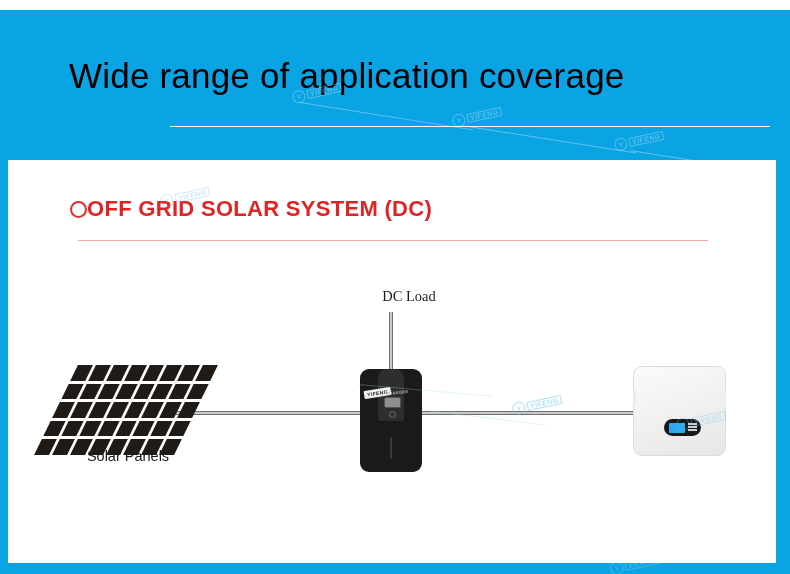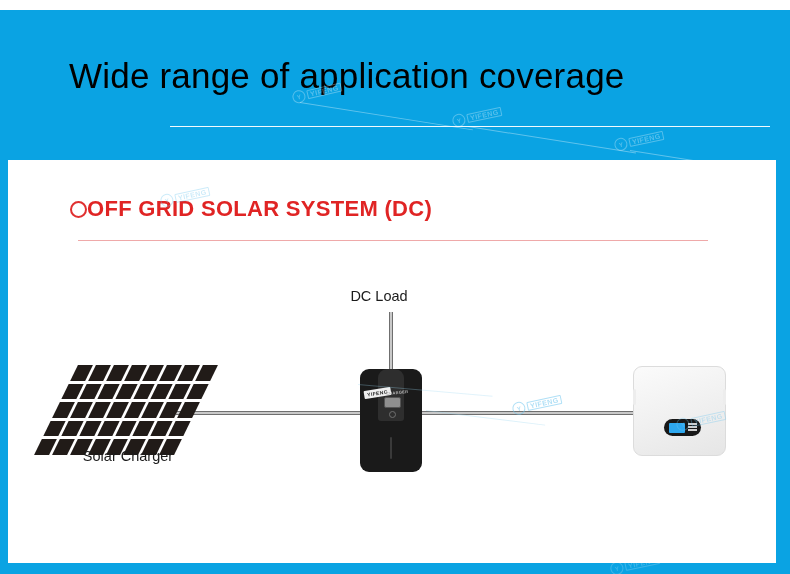--- a/index.html
+++ b/index.html
@@ -303,33 +303,33 @@
         <span class="cell"></span>
       <span class="cell"></span>
         <span class="cell"></span>
         <span class="cell"></span>
         <span class="cell"></span>
       <span class="cell"></span>
         <span class="cell"></span>
         <span class="cell"></span>
         <span class="cell"></span>
     </div>
-    <div class="dlabel" style="left:30px;top:288px;width:180px;">Solar Charger</div>
+    <div class="dlabel" style="left:30px;top:288px;width:180px;">Solar Panels</div>
 
     <div class="mppt-wrap">
       <div class="mppt-body"></div>
       <div class="mppt-top"></div>
       <div class="mppt-screen"></div>
       <div class="mppt-btn"></div>
       <div class="mppt-slot"></div>
       <div class="mppt-brand">YIFENG</div>
       <div class="mppt-brand2">CHARGER</div>
     </div>
 
-    <div class="dlabel" style="left:311px;top:128px;width:120px;">DC Load</div>
+    <div class="dlabel" style="left:341px;top:128px;width:120px;font-family:Liberation Serif, serif;">DC Load</div>
 
     <div class="batt-wrap">
       <div class="batt-body">
         <span class="batt-tab l"></span>
         <span class="batt-tab r"></span>
         <div class="batt-panel">
           <span class="batt-lcd"></span>
           <span class="batt-leds"></span>
         </div>
       </div>

